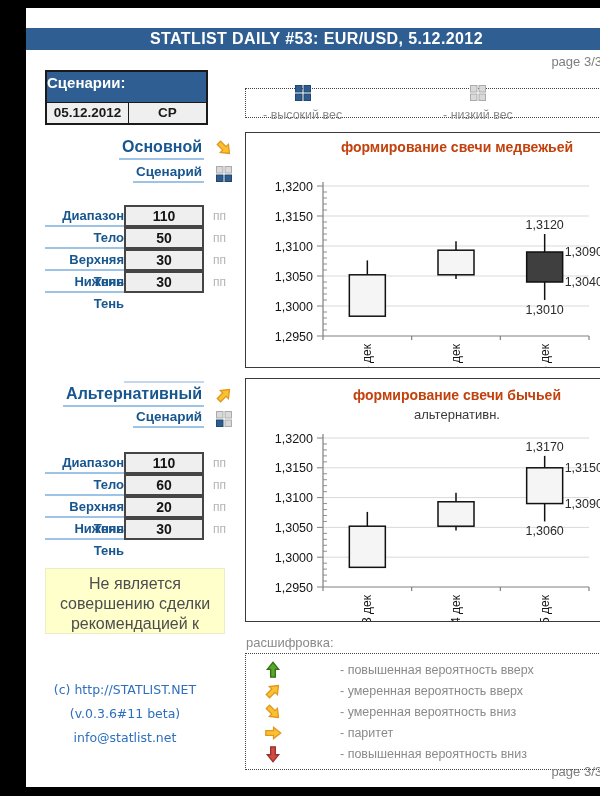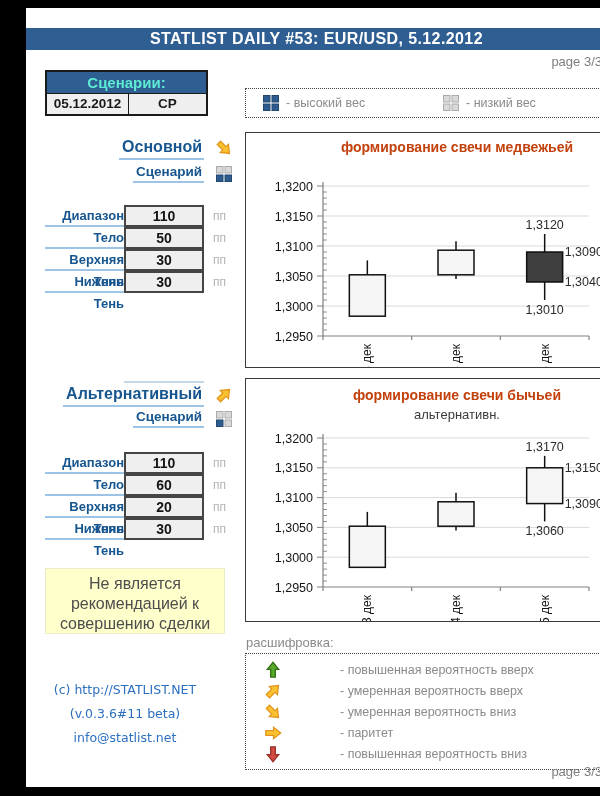--- a/index.html
+++ b/index.html
@@ -10,33 +10,33 @@
   
   .header-bar{position:absolute;left:0;top:20px;width:581px;height:22px;
     background:var(--header-bar,#2f5f92);color:#fff;font-weight:bold;font-size:16px;
     text-align:center;line-height:22px;letter-spacing:.4px;}
   .page-num{position:absolute;right:5px;color:#7d7d7d;font-size:13px;}
   .page-num.top{top:46px;}
   .page-num.bottom{top:756px;}
 
   
   .scen-table{position:absolute;left:19px;top:62px;width:159px;border:2px solid #1a1a1a;}
-  .scen-head{background:var(--header-bar,#2f5f92);color:#5eead4;font-weight:bold;
-    font-size:15px;text-align:center;line-height:21px;height:21px;}
+  .scen-head{background:var(--header-bar,#2f5f92);color:#ffffff;font-weight:bold;
+    font-size:15px;text-align:left;line-height:21px;height:30px;}
   .scen-row{display:flex;height:20px;border-top:1px solid #1a1a1a;}
   .scen-cell{background:#efefef;font-weight:bold;font-size:13.5px;text-align:center;
     line-height:20px;color:#1a1a1a;}
   .scen-cell.date{width:81px;border-right:1px solid #1a1a1a;}
   .scen-cell.day{flex:1;}
 
   
   .dotted{border:1px dotted #444;}
   .weight-legend{position:absolute;left:219px;top:80px;width:362px;height:28px;
     display:flex;align-items:center;}
-  .weight-item{display:flex;align-items:center;gap:7px;color:#8a8a8a;font-size:12.5px;}
+  .weight-item{display:flex;align-items:center;gap:7px;color:#8a8a8a;font-size:12.5px;flex-direction:column;}
   .weight-item.first{margin-left:17px;}
   .weight-item.second{position:absolute;left:197px;}
 
   
   .sec-title{position:absolute;left:0;width:178px;text-align:right;}
   .sec-title .u{display:inline-block;border-bottom:2px solid var(--underline-blue,#9dc3e6);
     padding:0 2px 2px 3px;color:var(--label-blue,#17568f);font-weight:bold;}
   .t16{font-size:16px;}
   .t13{font-size:13.5px;}
   .icon-abs{position:absolute;width:18px;height:18px;}
@@ -332,22 +332,22 @@
           <text x="318.6666666666667" y="92.80000000000054" text-anchor="start" font-size="12.5" fill="#2b2b2b" font-family="&quot;Liberation Sans&quot;,sans-serif">1,3150</text>
           <text x="318.6666666666667" y="128.56000000000037" text-anchor="start" font-size="12.5" fill="#2b2b2b" font-family="&quot;Liberation Sans&quot;,sans-serif">1,3090</text>
           <text transform="translate(302.6666666666667,216) rotate(-90)" text-anchor="end" font-size="12" fill="#141414" font-family="&quot;Liberation Sans&quot;,sans-serif">5 дек</text>
         </svg>
       <div class="chart-title" style="top:8px;">формирование свечи бычьей</div>
       <div class="chart-sub" style="top:28px;">альтернативн.</div>
     </div>
 
     <div class="note-box">
       <div>Не является</div>
+      <div>совершению сделки</div>
       <div>рекомендацией к</div>
-      <div>совершению сделки</div>
     </div>
 
     <div class="legend-title">расшифровка:</div>
     <div class="legend-box dotted">
       <div class="legend-row">
         <span class="ic arrow-icon">
             <svg width="18" height="18" viewBox="0 0 20 20">
               <path d="M2,7.4 L10.6,7.4 L10.6,3.6 L18.6,10 L10.6,16.4 L10.6,12.6 L2,12.6 Z" fill="#58a82b" stroke="#336e14" stroke-width="1.4" stroke-linejoin="miter" transform="rotate(-90 10 10)"></path>
             </svg>
           </span>

